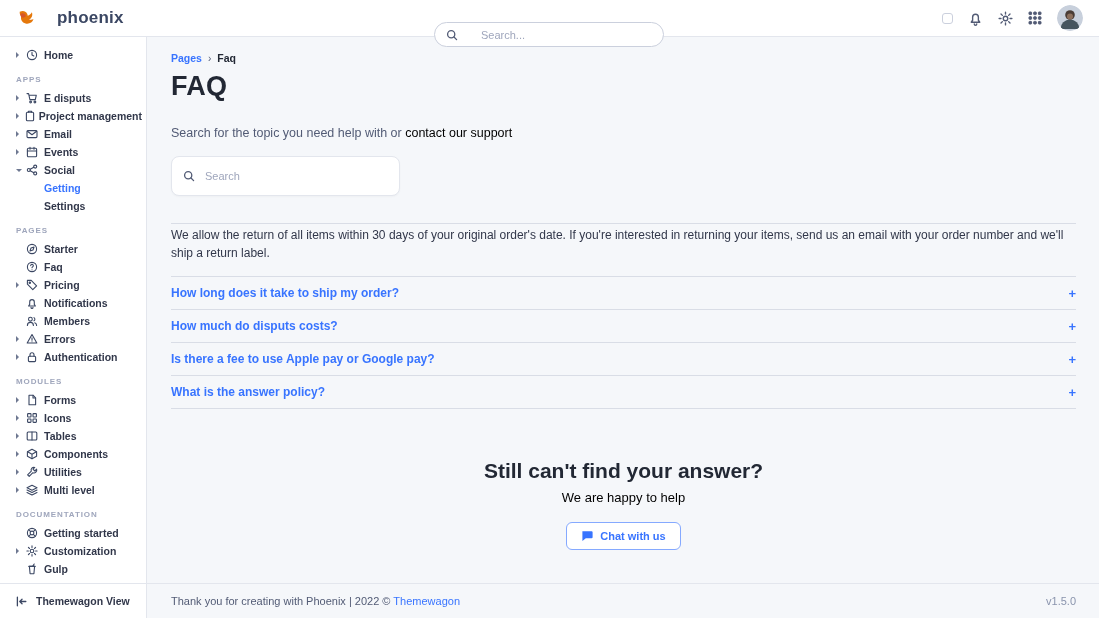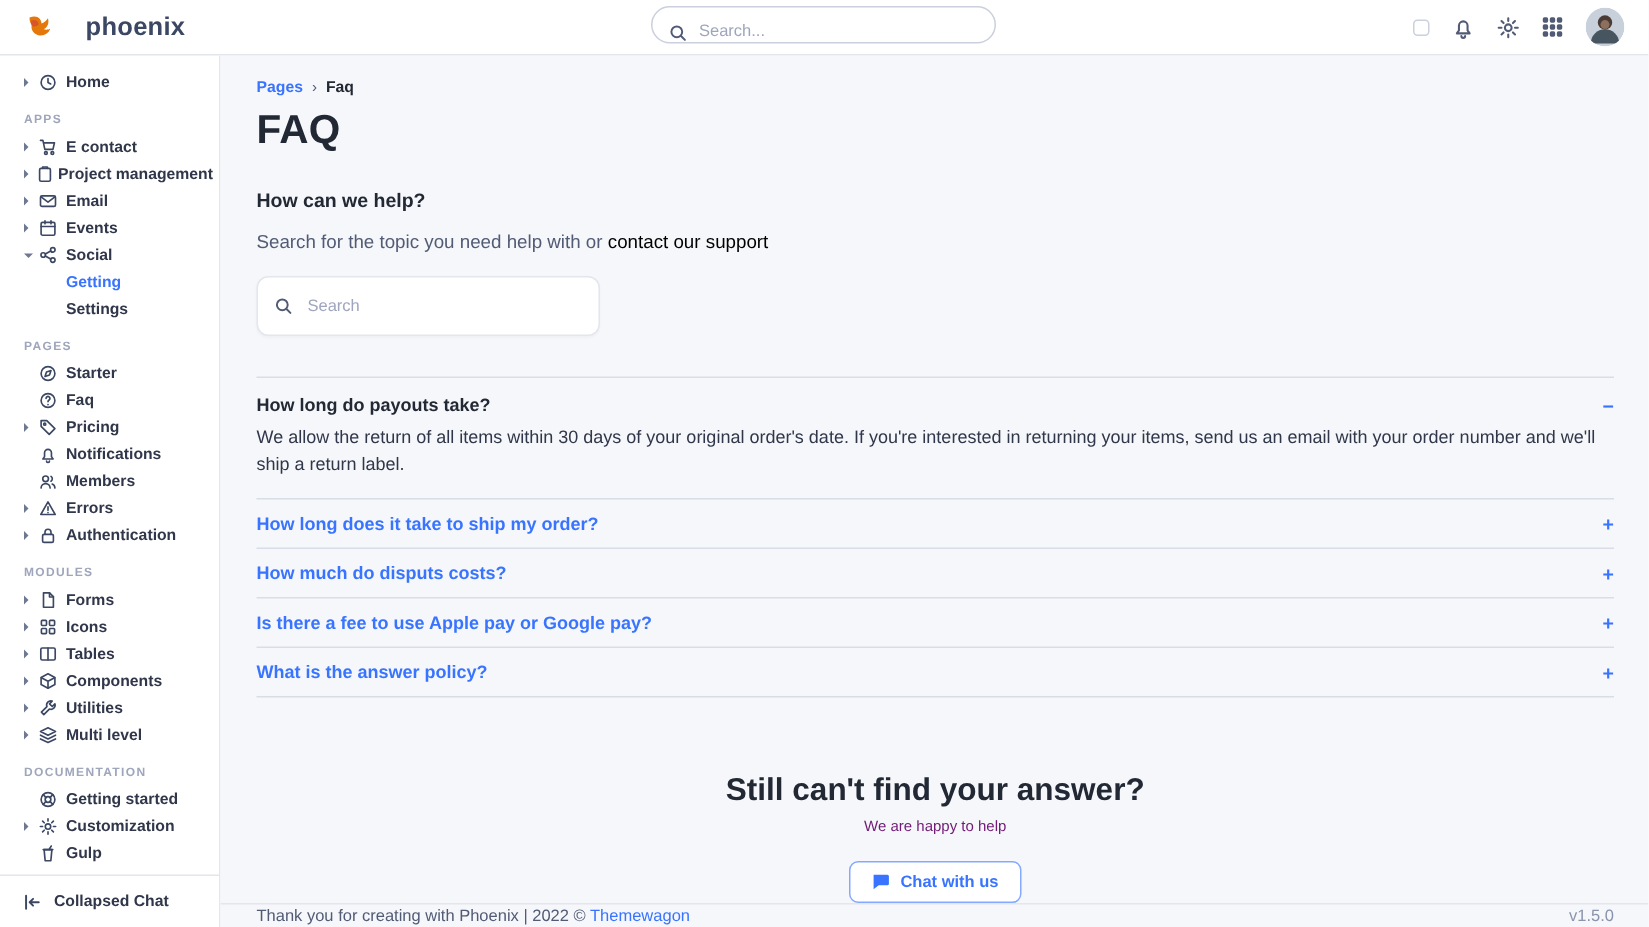--- a/index.html
+++ b/index.html
@@ -11,23 +11,23 @@
   }
   
   .topbar {
     height:37px; display:flex; align-items:center;
     background:#fff; border-bottom:1px solid #e3e6ed;
     padding:0 16px; position:relative; z-index:3;
   }
   .logo { display:flex; align-items:center; gap:20px; width:130px; cursor:pointer; }
   .logo-text { font-size:17px; font-weight:700; color:#3b4763; letter-spacing:.2px; }
   .topbar-search {
-    position:absolute; left:434px; top:4px; width:230px; height:25px;
+    position:absolute; left:434px; top:22px; width:230px; height:25px;
     border:1px solid #cbd0dd; border-radius:13px; background:#fff;
-    display:flex; align-items:flex-end; gap:6px; padding:0 11px;
+    display:flex; align-items:center; gap:21px; padding:0 11px;
   }
   .topbar-search input { border:none; outline:none; width:100%; font-size:11px; color:#31374a; background:transparent; font-family:inherit; }
   input::placeholder { color:#9fa6bc; }
   .topbar-actions { margin-left:auto; display:flex; align-items:center; gap:15px; }
   .theme-toggle { width:11px; height:11px; border:1px solid #cbd0dd; border-radius:3px; cursor:pointer; }
   .icon-btn { display:flex; align-items:center; cursor:pointer; }
   .icon-btn svg { stroke:#525b75; }
   .avatar { width:26px; height:26px; border-radius:50%; overflow:hidden; cursor:pointer; }
   
   .shell { display:flex; height:581px; }
@@ -67,21 +67,21 @@
   .acc-item { border-top:1px solid #d9dde6; }
   .acc-item:last-child { border-bottom:1px solid #d9dde6; }
   .acc-header { display:flex; justify-content:space-between; align-items:center; padding:9px 0; cursor:pointer; }
   .acc-q { font-size:12px; font-weight:700; color:#3874ff; }
   .acc-item.expanded .acc-header { padding:11px 0 3px; }
   .acc-item.expanded .acc-q { color:#222834; }
   .acc-toggle { color:#3874ff; font-size:13px; font-weight:700; line-height:1; }
   .acc-body { font-size:12px; color:#31374a; padding:2px 0 14px; line-height:1.5; }
   .cta { text-align:center; margin-top:50px; }
   .cta-title { font-size:21px; font-weight:800; color:#222834; }
-  .cta-sub { font-size:10px; color:#701a75; margin-top:7px; }
+  .cta-sub { font-size:13px; color:#000000; margin-top:7px; }
   .cta-btn {
     margin-top:17px; display:inline-flex; align-items:center; gap:7px;
     border:1px solid #85a9ff; background:#fff; color:#3874ff;
     font-size:11px; font-weight:700; font-family:inherit;
     padding:7px 14px; border-radius:6px; cursor:pointer;
   }
   .main-footer {
     height:35px; border-top:1px solid #e3e6ed; background:#f5f7fa;
     display:flex; align-items:center; justify-content:space-between;
     padding:0 23px 0 24px; font-size:11px; color:#525b75;
@@ -171,21 +171,21 @@
 
       <div class="nav-item">
         <span class="caret right"></span>
         <span class="nav-ic">
             <svg width="12" height="12" viewBox="0 0 12 12">
               <path d="M1 1.6h1.6l1.3 6h5.4l1-4.4H3.2"></path>
               <circle cx="4.6" cy="10" r=".9"></circle>
               <circle cx="8.9" cy="10" r=".9"></circle>
             </svg>
           </span>
-        <span class="nav-label">E contact</span>
+        <span class="nav-label">E disputs</span>
       </div>
       <div class="nav-item">
         <span class="caret right"></span>
         <span class="nav-ic">
             <svg width="12" height="12" viewBox="0 0 12 12">
               <rect x="2.4" y="2.2" width="7.2" height="8.6" rx="1"></rect>
               <path d="M4.4 2.2V1.3h3.2v.9"></path>
             </svg>
           </span>
         <span class="nav-label">Project management</span>
@@ -402,56 +402,51 @@
         <span class="nav-label">Gulp</span>
       </div>
     </nav>
 
     <div class="sidebar-footer">
       <span style="display:flex">
         <svg width="13" height="13" viewBox="0 0 12 12" fill="none" stroke="#3b4763" stroke-width="1.2" stroke-linecap="round" stroke-linejoin="round">
           <path d="M2.2 2v8M10 6H4.4M6.5 3.9L4.4 6l2.1 2.1"></path>
         </svg>
       </span>
-      <span class="nav-label">Collapsed Chat</span>
+      <span class="nav-label">Themewagon View</span>
     </div>
   </aside>
 
   <main class="content">
     <div class="content-inner">
       <div class="breadcrumb">
         <a class="bc-link">Pages</a>
         <span class="bc-sep">›</span>
         <span class="bc-current">Faq</span>
       </div>
 
       <h1 class="page-title">FAQ</h1>
 
-      <div class="help-heading">How can we help?</div>
       <div class="help-text">
         <span>Search for the topic you need help with or</span>
         <a>contact our support</a>
       </div>
 
       <div class="faq-search">
         <span style="display:flex">
           <svg width="12" height="12" viewBox="0 0 12 12" fill="none" stroke="#525b75" stroke-width="1.3" stroke-linecap="round">
             <circle cx="5.2" cy="5.2" r="3.6"></circle>
               <path d="M8 8l2.6 2.6"></path>
           </svg>
         </span>
         <input type="text" placeholder="Search" style="">
       </div>
 
       <div class="accordion">
         <div class="acc-item expanded">
-          <div class="acc-header">
-            <span class="acc-q">How long do payouts take?</span>
-            <span class="acc-toggle">−</span>
-          </div>
           <div class="acc-body">We allow the return of all items within 30 days of your original order's date. If you're interested in returning your items, send us an email with your order number and we'll ship a return label.</div>
         </div>
         <div class="acc-item">
           <div class="acc-header">
             <span class="acc-q">How long does it take to ship my order?</span>
             <span class="acc-toggle">+</span>
           </div>
         </div>
         <div class="acc-item">
           <div class="acc-header">

